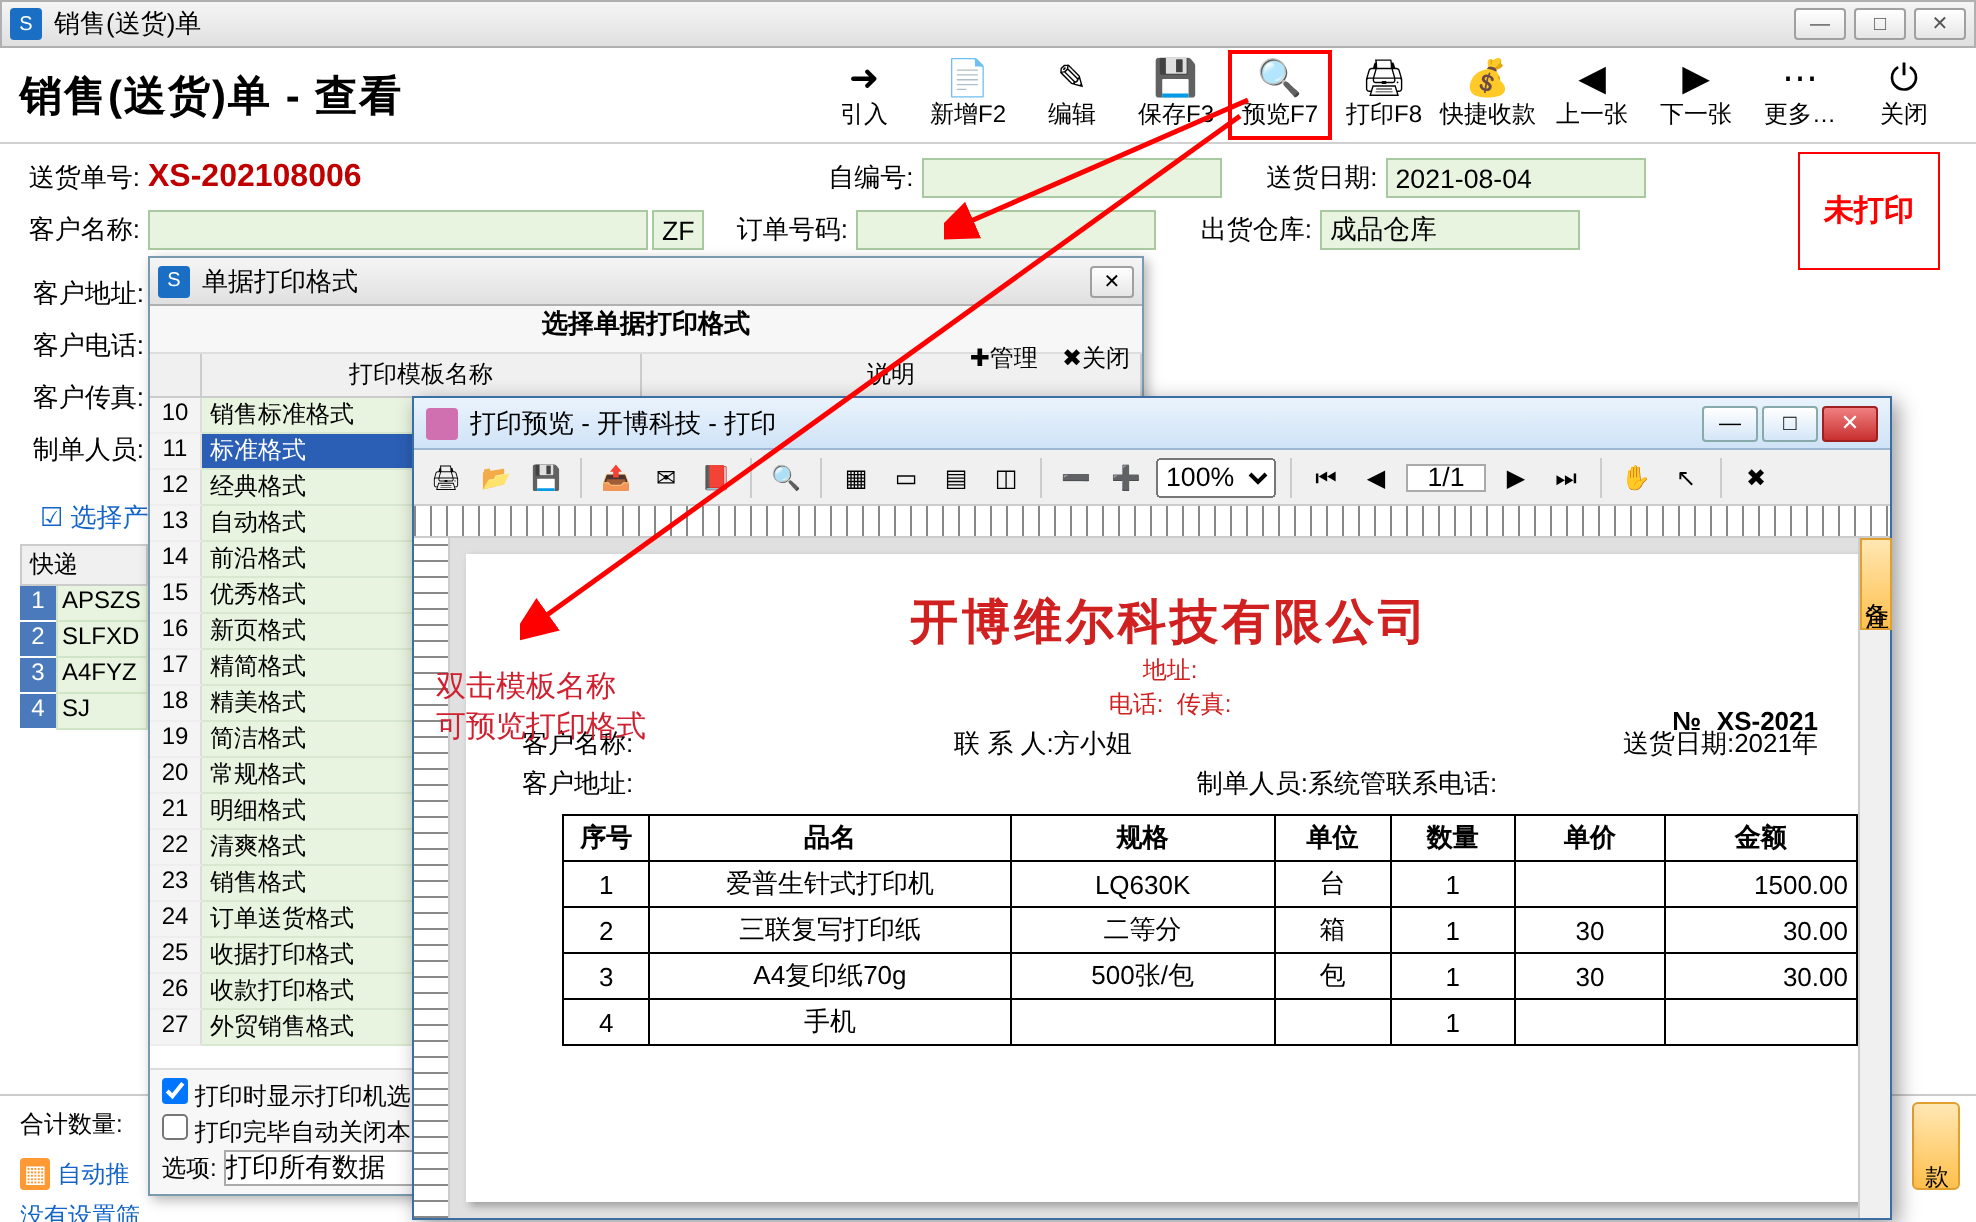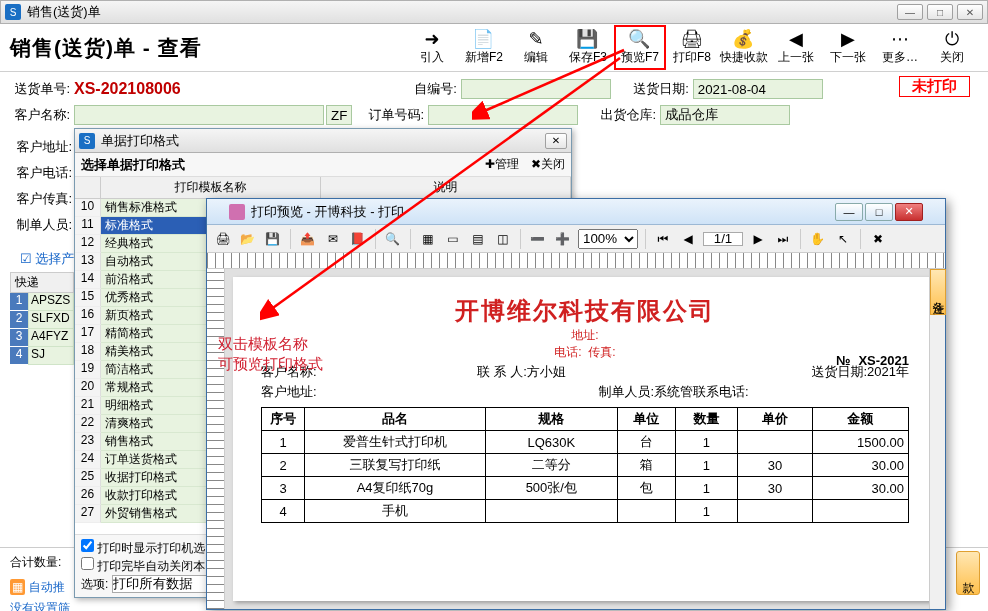--- a/index.html
+++ b/index.html
@@ -16,64 +16,64 @@
 .tb-btns { margin-left: auto; display: flex; gap: 0; }
 .tbbtn { width: 52px; display:flex;flex-direction:column;align-items:center;justify-content:center;font-size:12px;cursor:pointer;padding:2px 0;}
 .tbbtn .ic { font-size:18px; height:20px;display:flex;align-items:center;justify-content:center;}
 .tbbtn.active { border: 2px solid red; }
 
 .form-area { padding: 4px 10px; font-size: 13px; position: relative; }
 .form-row { display:flex; align-items:center; height: 26px; }
 .form-row label { width: 60px; text-align: right; margin-right: 4px; }
 .form-row input.fld { height: 20px; border: 1px solid #a9c9a0; background: #e8f3e0; padding: 0 4px; }
 .doc-no { color: #c00000; font-weight: bold; font-size: 16px; }
-.not-printed { position:absolute; right:18px; top:4px; border:1px solid red; color:red; font-weight:bold; padding:0 12px; font-size:15px;}
+.not-printed { position:absolute; right:18px; top:4px; border:1px solid red; color:red; font-weight:bold; padding:19px 12px; font-size:15px;}
 
 
 .fmt-dialog { position: absolute; left: 74px; top: 128px; width: 498px; height: 470px; border: 1px solid #7a9ab0; background: #fff; box-shadow: 2px 2px 6px rgba(0,0,0,0.3); z-index: 10; }
 .dlg-title { height: 24px; background: linear-gradient(#f5f5f5,#e0e0e0); display: flex; align-items: center; padding: 0 4px; border-bottom: 1px solid #b0b0b0;}
 .dlg-title .icon { width: 16px; height: 16px; background: #1a6fc4; border-radius:2px; margin-right:6px;display:flex;align-items:center;justify-content:center;color:#fff;font-size:10px;}
 .dlg-close { margin-left:auto; width:22px;height:16px;border:1px solid #a0a0a0;background:linear-gradient(#fff,#e6e6e6);border-radius:2px;display:flex;align-items:center;justify-content:center;font-size:10px;}
-.dlg-head2 { height: 24px; display:flex;align-items:center;padding:0 6px;background:#f7f7f7;border-bottom:1px solid #ddd;font-weight:bold;}
+.dlg-head2 { height: 24px; display:flex;align-items:center;padding:0 6px;background:#f7f7f7;border-bottom:1px solid #ddd;font-weight:bold;flex-direction:column;}
 .dlg-head2 .right { margin-left:auto; display:flex;gap:12px;font-weight:normal;font-size:12px;}
 .tmpl-header { height: 22px; background:#f0f0f0; display:flex;border-bottom:1px solid #ccc;}
 .tmpl-header div { border-right:1px solid #ccc;padding:2px 6px;font-size:12px;}
 .tmpl-body { max-height: 330px; overflow:hidden;}
 .tmpl-row { display:flex; height:18px; font-size:12px;}
 .tmpl-row .num { width:26px;text-align:center;background:#f4f4f4;border-right:1px solid #ddd;border-bottom:1px solid #eee;}
 .tmpl-row .name { flex:1;background:#e8f3e0;border-bottom:1px solid #d8e8d0;padding:0 4px;}
 .tmpl-row.selected .name { background:#2b5fb5;color:#fff;}
 .dlg-foot { position:absolute;bottom:0;left:0;right:0;padding:4px 6px;border-top:1px solid #ddd;font-size:12px;background:#f7f7f7;}
 .dlg-foot label { display:block;line-height:18px;}
 .dlg-foot input.combo { width:120px;height:18px;border:1px solid #aaa;}
 .bottom-bar { position:absolute;left:0;right:0;bottom:0;height:64px;border-top:1px solid #ccc;padding:4px 10px;font-size:12px;}
 .link { color:#1464c8; }
 .kuan-btn{position:absolute;right:8px;bottom:16px;width:24px;height:44px;background:linear-gradient(#ffe7b3,#ffc04d);border:1px solid #e0a030;border-radius:3px;display:flex;align-items:center;justify-content:center;writing-mode:vertical-lr;font-size:12px;}
 
 
 .preview-win { position:absolute; left:206px; top:198px; width:740px; height:412px; border:1px solid #3b6ea5; background:#fff; box-shadow:3px 3px 10px rgba(0,0,0,0.4); z-index:30;}
-.prev-title { height:26px; background:linear-gradient(#eaf3fc,#cfe3f7);display:flex;align-items:center;padding:0 22px;border-bottom:1px solid #9cb8d4;}
+.prev-title { height:26px; background:linear-gradient(#eaf3fc,#cfe3f7);display:flex;align-items:center;padding:0 6px;border-bottom:1px solid #9cb8d4;}
 .prev-title .icon{width:16px;height:16px;background:#d070b0;border-radius:2px;margin-right:6px;}
 .prev-winbtns{margin-left:auto;display:flex;gap:2px;}
 .pwbtn{width:28px;height:18px;border:1px solid #8aa;background:linear-gradient(#fff,#d4e6f7);border-radius:2px;display:flex;align-items:center;justify-content:center;font-size:11px;}
 .pwbtn.close{background:linear-gradient(#f08080,#c83030);color:#fff;border-color:#a02020;}
 .prev-toolbar{height:28px;background:#f0f0f0;border-bottom:1px solid #ccc;display:flex;align-items:center;padding:0 6px;gap:5px;font-size:12px;}
 .pticon{width:20px;height:20px;display:flex;align-items:center;justify-content:center;border:1px solid transparent;}
 .sep{width:1px;height:20px;background:#ccc;margin:0 2px;}
 .ruler{height:16px;background:#fff;border-bottom:1px solid #ccc;background-image:repeating-linear-gradient(90deg,#888 0,#888 1px,transparent 1px,transparent 8px);font-size:8px;position:relative;}
 .prev-body{position:absolute;top:70px;left:0;right:0;bottom:0;background:#e0e0e0;overflow:hidden;display:flex;}
 .vruler{width:18px;background:#fff;border-right:1px solid #ccc;background-image:repeating-linear-gradient(0deg,#888 0,#888 1px,transparent 1px,transparent 8px);}
 .page{margin:8px;background:#fff;box-shadow:2px 2px 4px rgba(0,0,0,0.3);flex:1;padding:18px 28px;position:relative;}
 .company{text-align:center;color:#d02020;font-size:24px;font-weight:bold;font-family:SimSun;letter-spacing:2px;}
 .sub{text-align:center;font-size:12px;color:#d02020;}
 .doc-ttl{text-align:center;font-size:20px;font-weight:bold;letter-spacing:8px;margin:4px 0;}
 .doc-no-prev{position:absolute;right:28px;top:76px;font-weight:bold;font-family:monospace;}
 .info-row{display:flex;font-size:13px;margin:2px 0;}
 .info-row span{flex:1;}
-.ptable{width:100%;border-collapse:collapse;margin-top:6px;}
+.ptable{width:100%;border-collapse:collapse;margin-top:6px;margin-left:20px;}
 .ptable th,.ptable td{border:1px solid #000;font-size:13px;padding:2px 4px;text-align:center;height:22px;}
 .vscroll{position:absolute;right:0;top:70px;bottom:0;width:16px;background:#f0f0f0;border-left:1px solid #ccc;}
 .beizhu-btn{position:absolute;right:-1px;top:70px;width:16px;height:46px;background:linear-gradient(#ffe7b3,#ffc04d);border:1px solid #e0a030;display:flex;align-items:center;justify-content:center;writing-mode:vertical-lr;font-size:12px;z-index:40;}
 
 .red-tip{position:absolute;left:218px;top:334px;color:#d02030;font-size:15px;z-index:50;line-height:20px;}
 .arrow{position:absolute;z-index:50;pointer-events:none;}
 
 .sel-chan{position:absolute;left:20px;top:250px;color:#1464c8;font-size:13px;}
 .leftcol{position:absolute;left:10px;top:82px;width:64px;font-size:13px;}
 .leftcol div{height:26px;display:flex;align-items:center;justify-content:flex-end;padding-right:2px;}

